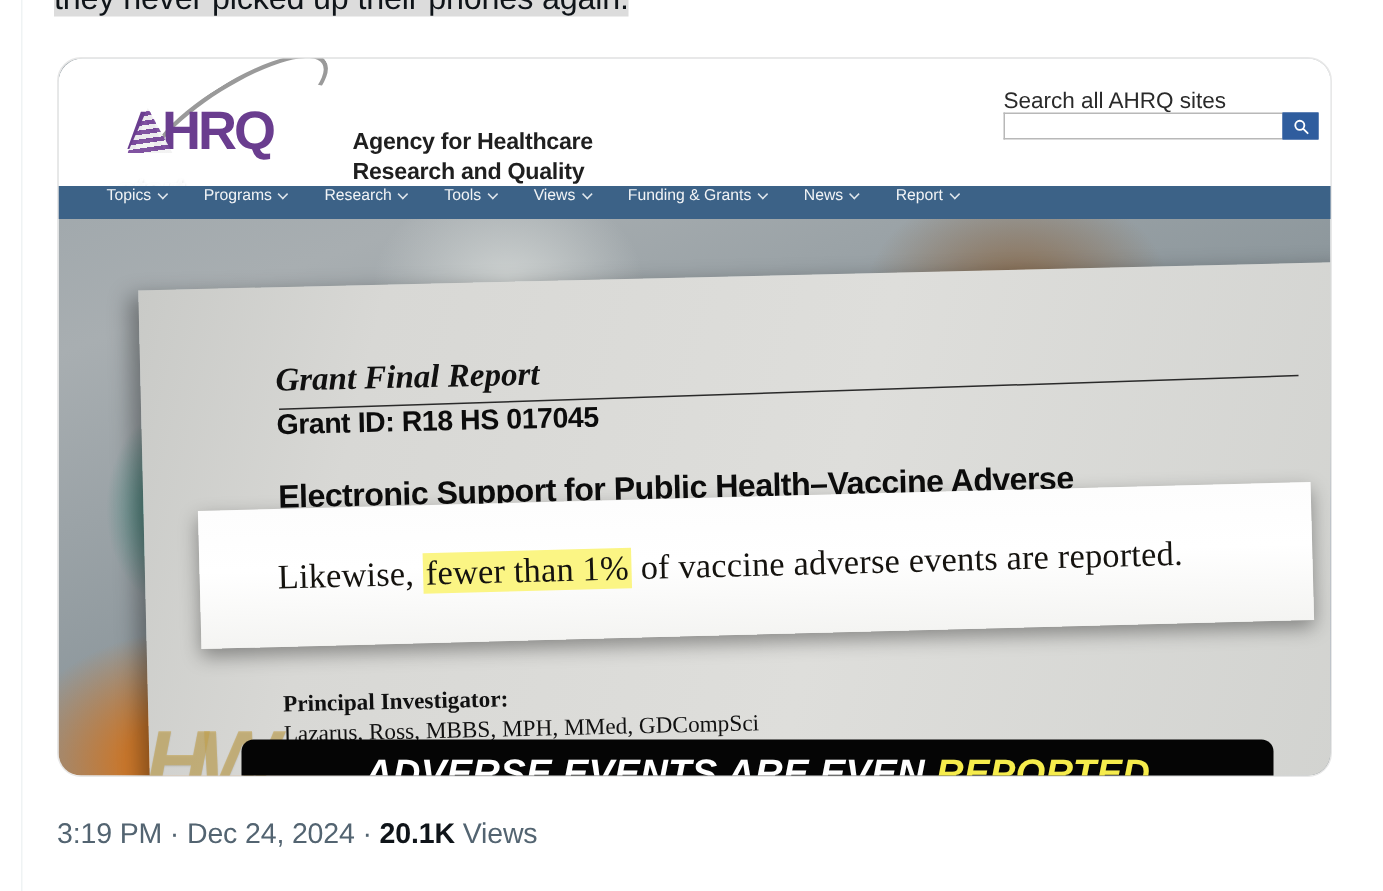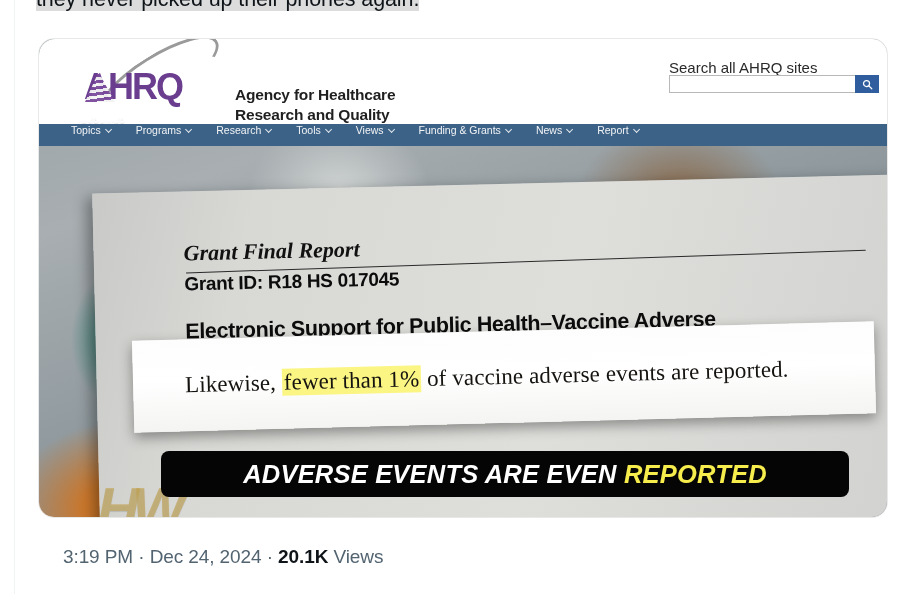--- a/index.html
+++ b/index.html
@@ -333,21 +333,21 @@
     line-height: 58px;
     z-index: 3;
     pointer-events: none;
     text-shadow: 0 1px 1px rgba(0,0,0,.12);
   }
 
   
   .caption-bar {
     position: absolute;
     left: 122px;
-    top: 412px;
+    top: 454px;
     width: 688px;
     height: 46px;
     background: #050505;
     border-radius: 8px;
     display: flex;
     align-items: center;
     justify-content: center;
     z-index: 6;
   }
   .caption-text {
@@ -364,21 +364,20 @@
   
   .meta-row {
     position: absolute;
     left: 38px;
     top: 545px;
     font-size: 19px;
     line-height: 24px;
     color: #536471;
     letter-spacing: -0.1px;
     white-space: nowrap;
-    margin-left: 25px;
   }
   .meta-strong { color: #0f1419; font-weight: 700; }
 </style>
 </head>
 <body>
 
 <div id="root">
 
   <div class="thread-rule"></div>
 

